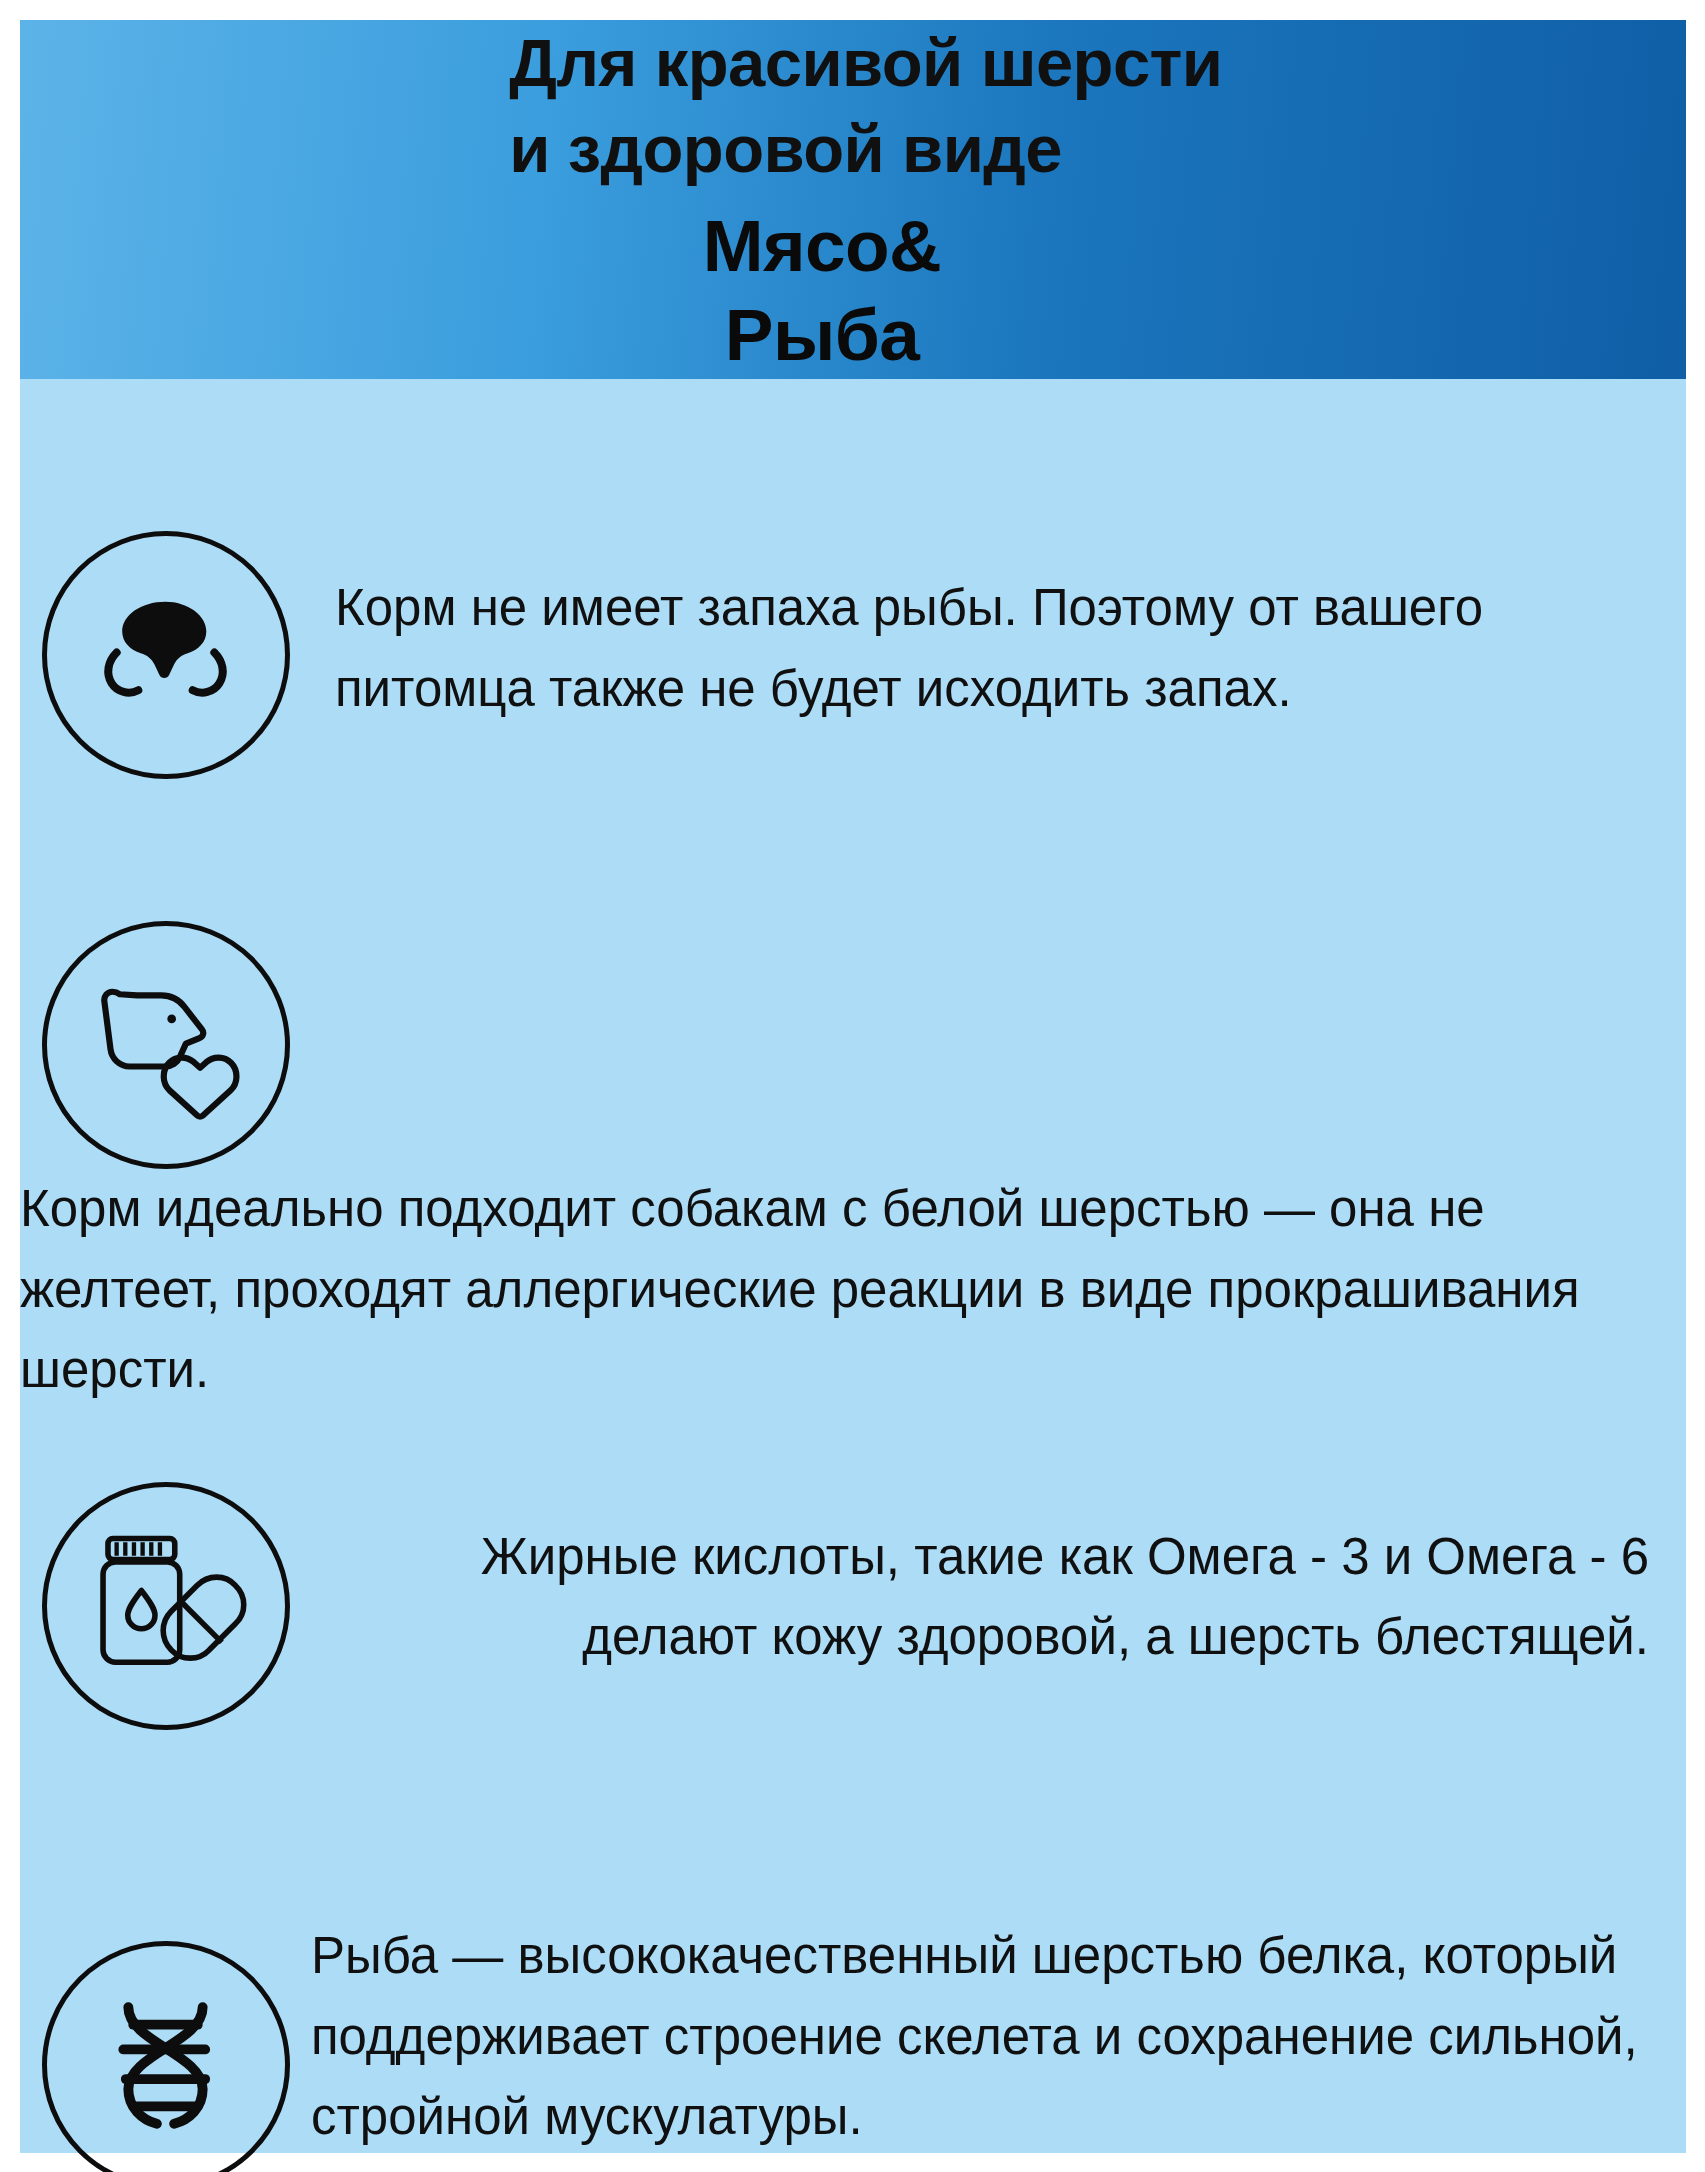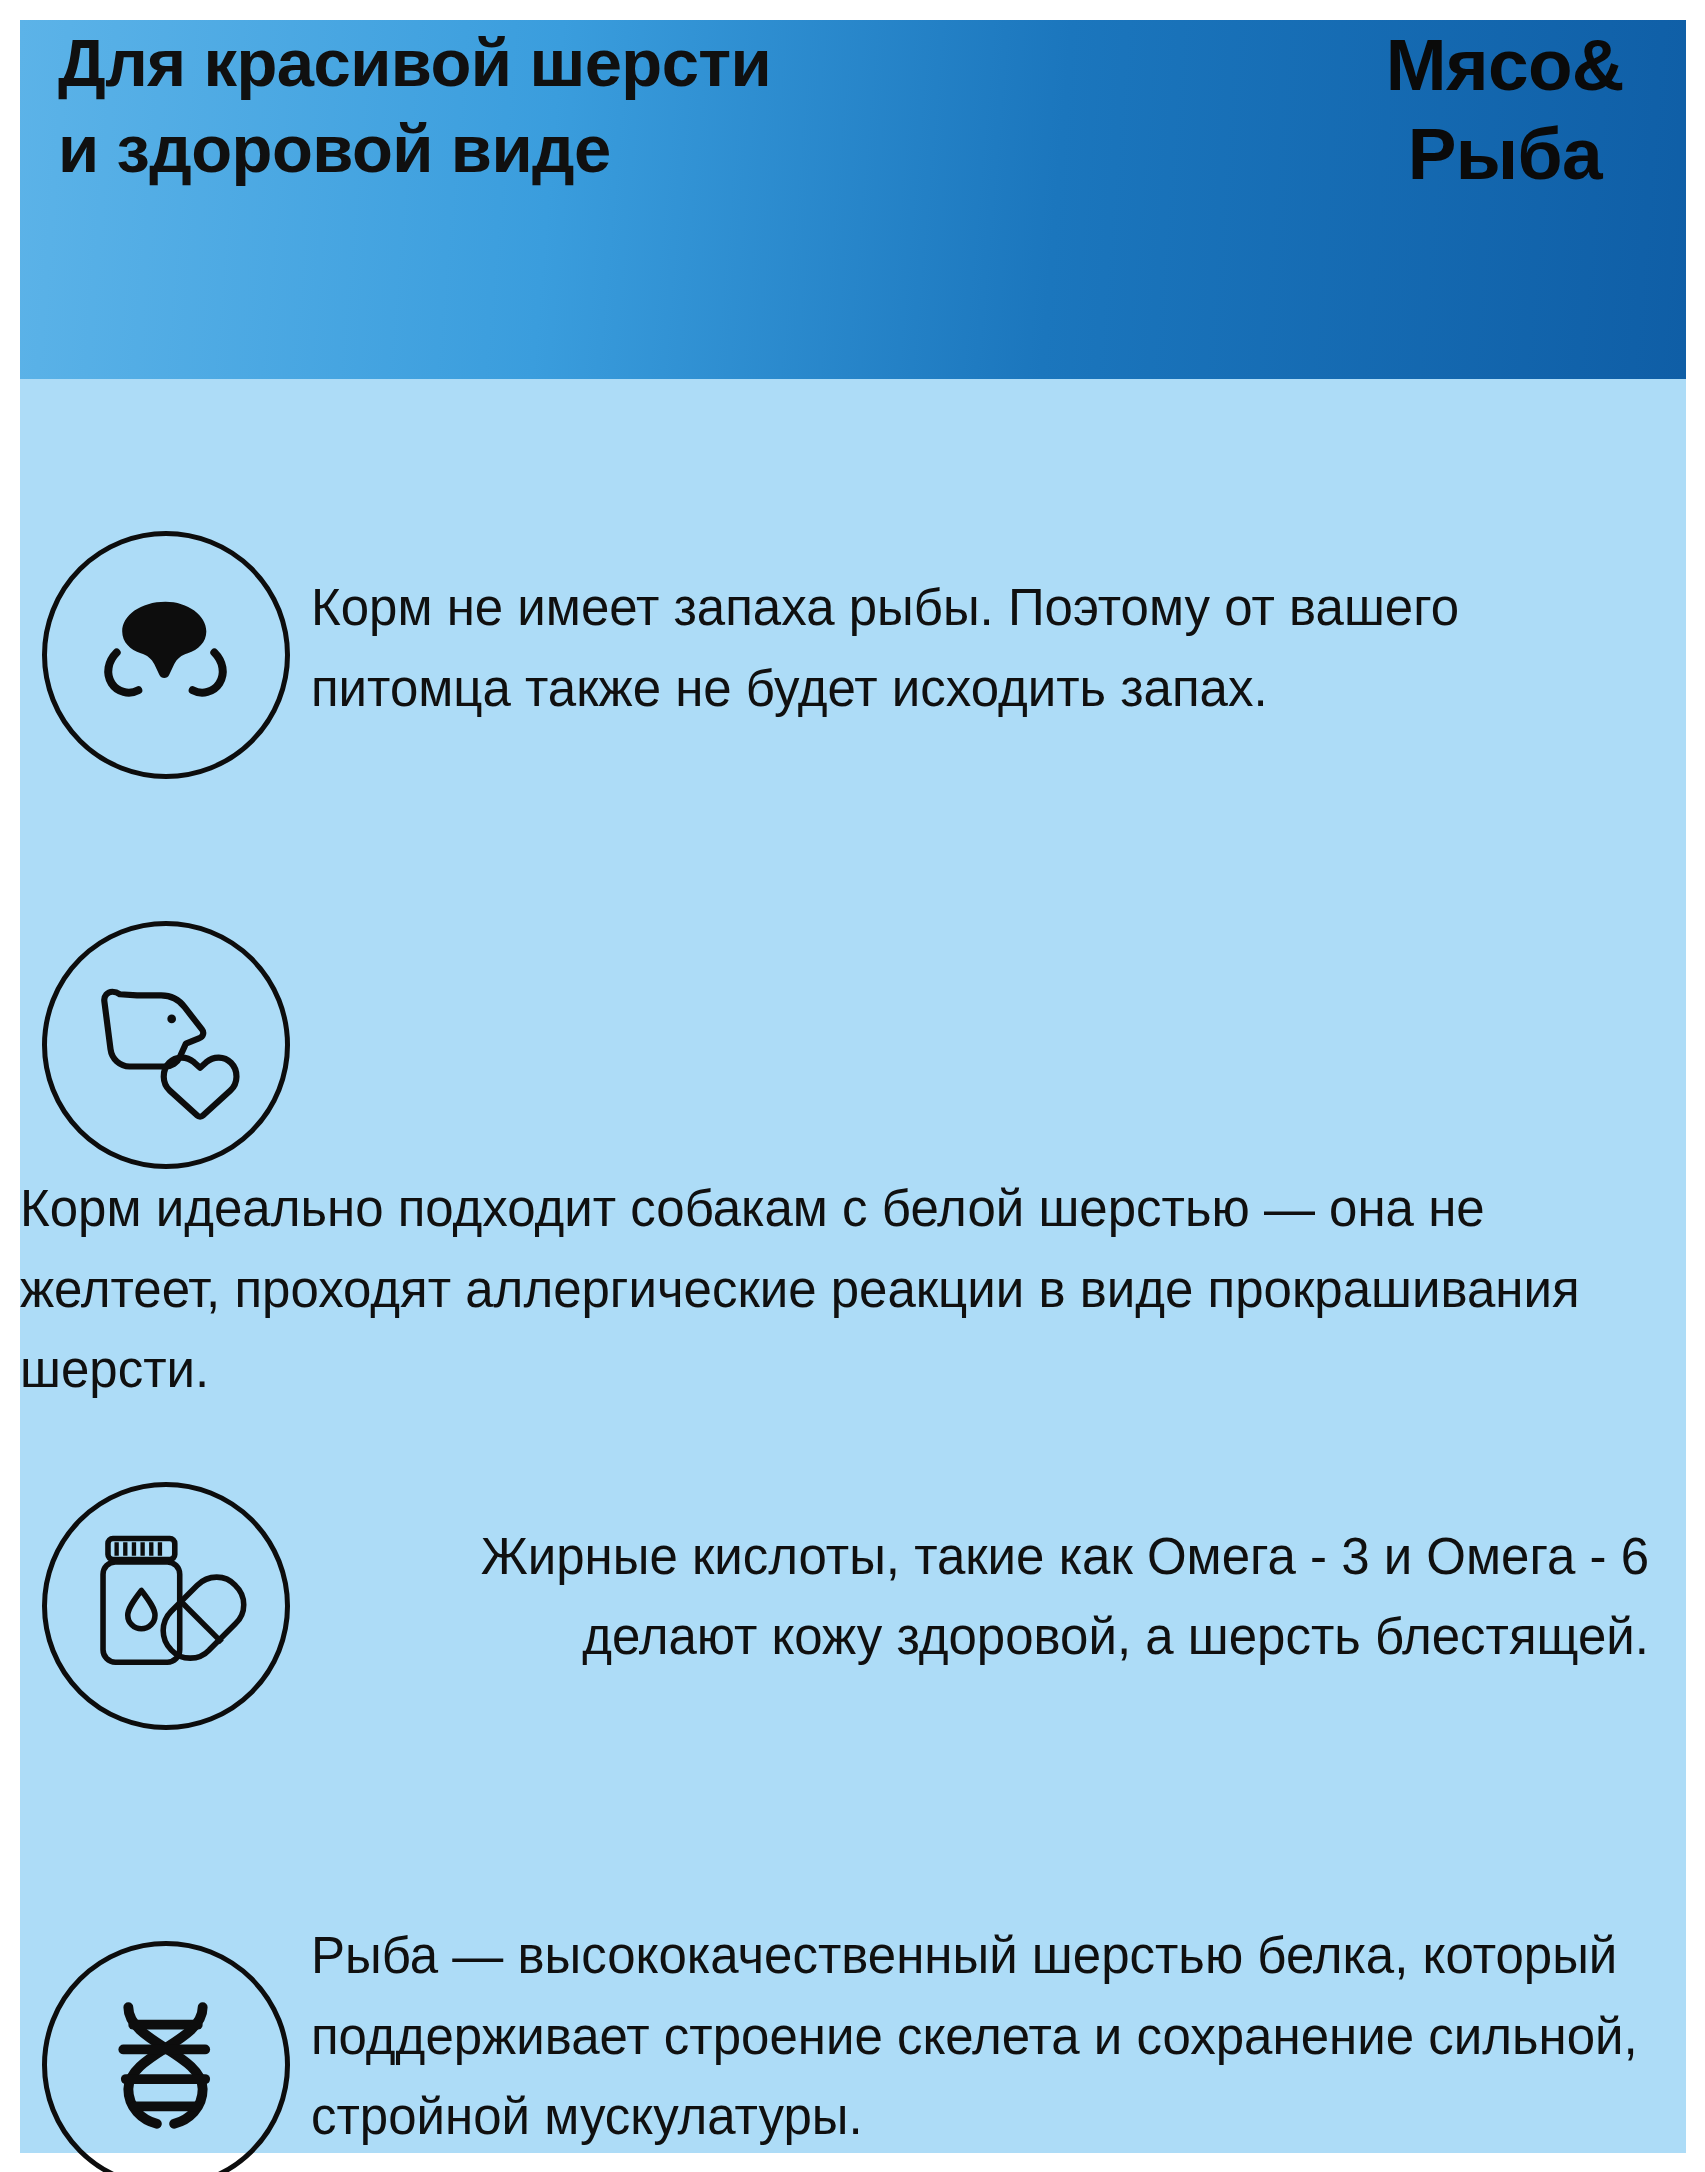--- a/index.html
+++ b/index.html
@@ -34,21 +34,22 @@
 
   
   .header {
     position: absolute;
     left: 0;
     top: 0;
     width: 1666px;
     height: 359px;
     background: linear-gradient(95deg, #5cb3e8 0%, #3a9ddd 32%, #1b76bd 62%, #0f5ea6 100%);
     display: flex;
-    align-items: flex-start;
+    flex-direction: column;
+    align-items: center;
     box-sizing: border-box;
   }
 
   .header-left {
     flex: 1 1 auto;
     padding-left: 38px;
     padding-right: 12.4px;
     box-sizing: border-box;
   }
 
@@ -120,21 +121,21 @@
   .feature-text {
     flex: 1 1 auto;
     color: #101010;
     font-size: 51px;
     line-height: 1.58;
     padding-right: 37px;
     box-sizing: border-box;
   }
 
   
-  .row-1 { margin-top: 152px; }
+  .row-1 { margin-top: 152px; gap: 24px; }
   .row-1 .feature-text { padding-top: 37px; }
 
   .row-2 { margin-top: 74px; flex-direction: column; }
   .row-2 .feature-icon-wrap { padding-top: 68px; }
   .row-2 .feature-text { padding-top: 0; }
 
   .row-3 { margin-top: 69px; text-align: right; }
   .row-3 .feature-icon-wrap { padding-top: 2.5px; }
   .row-3 .feature-text { padding-top: 37px; }
 

